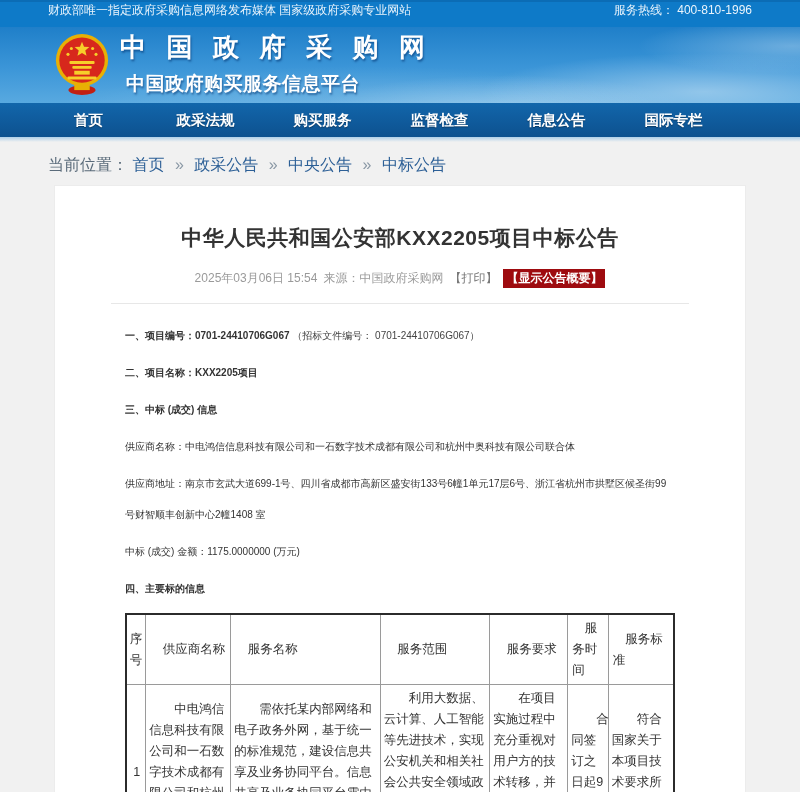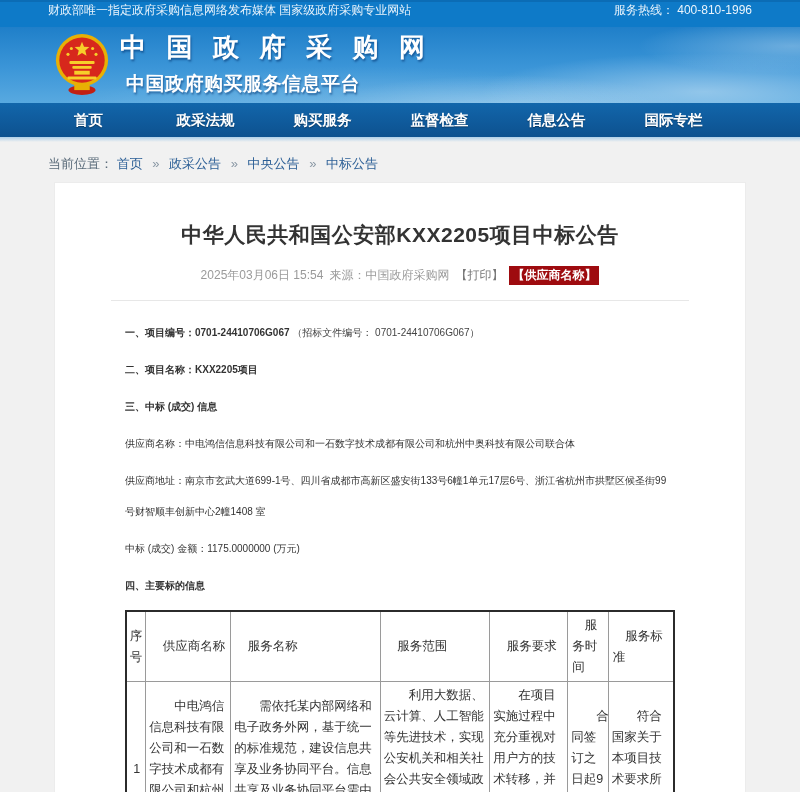--- a/index.html
+++ b/index.html
@@ -27,21 +27,21 @@
   .site-url  { font-size:17px; font-weight:bold; letter-spacing:2px; text-align:center; margin-top:2px; }
 
   
   .nav { height:34px; background:linear-gradient(180deg,#1266ab 0%,#0d518f 100%);
     display:flex; align-items:center; padding-left:30px; }
   .nav-item { width:117px; text-align:center; color:#fff; font-size:14.5px; font-weight:bold;
     cursor:pointer; text-shadow:0 1px 1px rgba(0,0,0,.35); }
   .nav-strip { height:5px; background:linear-gradient(180deg,#aecfe8,#f1f1f1); }
 
   
-  .breadcrumb { padding:13px 0 9px 48px; font-size:13px; color:#5a6b7a; }
+  .breadcrumb { padding:13px 0 9px 48px; font-size:16px; color:#5a6b7a; }
   .breadcrumb .crumb { color:#2c5f96; cursor:pointer; }
   .breadcrumb .sep { color:#8a98a5; margin:0 6px; }
 
   
   .panel { width:692px; margin:0 auto; background:#fff; border:1px solid #ececec;
     min-height:620px; padding:38px 70px 10px; }
 
   .article-title { font-size:21px; font-weight:bold; color:#333; text-align:center;
     letter-spacing:.5px; }
   .article-meta { text-align:center; font-size:12px; color:#9a9a9a; margin-top:17px;
@@ -120,21 +120,21 @@
   <span class="crumb">中标公告</span>
 </div>
 
 <div class="panel">
   <div class="article-title">中华人民共和国公安部KXX2205项目中标公告</div>
 
   <div class="article-meta">
     <span>2025年03月06日 15:54</span>
     <span>来源：中国政府采购网</span>
     <span class="meta-print">【打印】</span>
-    <span class="meta-badge">【供应商名称】</span>
+    <span class="meta-badge">【显示公告概要】</span>
   </div>
 
   <div class="divider"></div>
 
   <p class="para">
     <span class="b">一、项目编号：0701-24410706G067</span>
     <span class="n">（招标文件编号： 0701-24410706G067）</span>
   </p>
   <p class="para bold">二、项目名称：KXX2205项目</p>
   <p class="para bold">三、中标 (成交) 信息</p>

